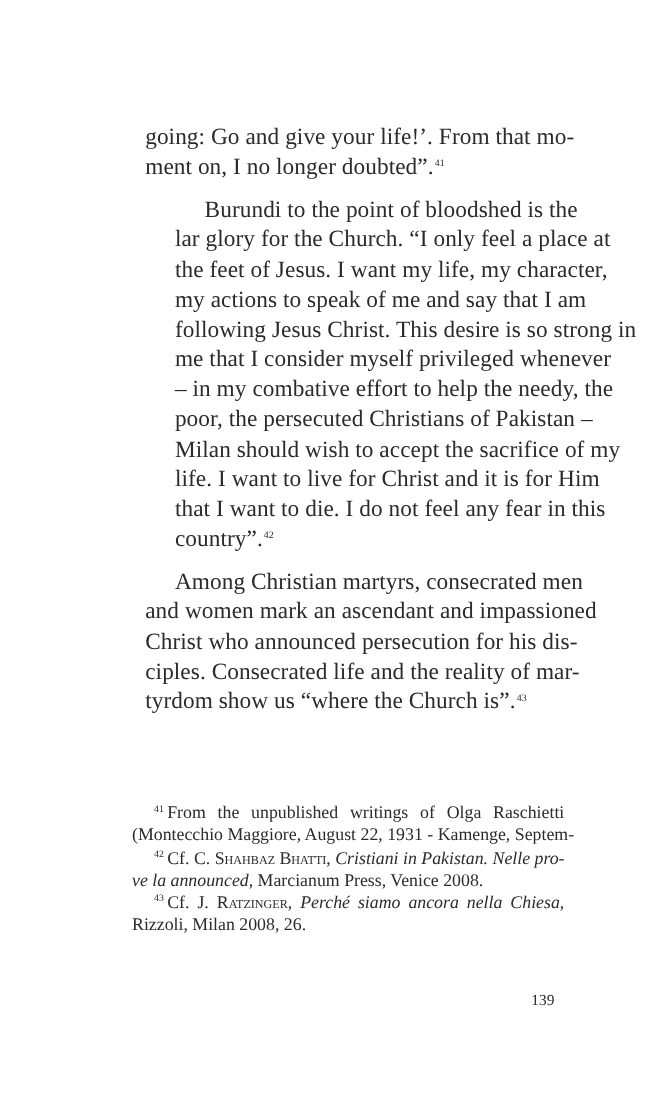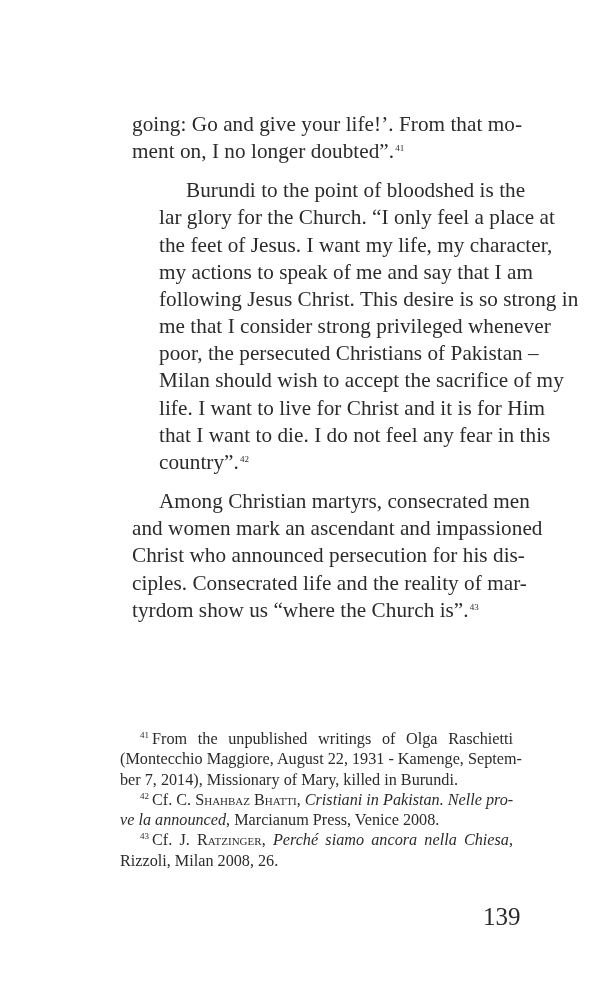--- a/index.html
+++ b/index.html
@@ -78,42 +78,43 @@
       margin-right: 3px;
     }
     .sc {
       font-variant: small-caps;
     }
     .page-number {
       position: absolute;
       left: 483px;
       top: 903px;
       font-family: "Liberation Serif", serif;
-      font-size: 25px;
+      font-size: 14px;
       color: #2b2b2b;
     }
   </style>
 </head>
 <body>
 
 <div class="page">
   <div class="body-text">
 
     <p>
       <span class="line">going: Go and give your life!’. From that mo-</span>
       <span class="line last"><span>ment on, I no longer doubted”.</span><sup class="fnref">41</sup></span>
     </p>
 
     <p class="indent">
       <span class="line" style="padding-left:27px">Burundi to the point of bloodshed is the</span>
       <span class="line">lar glory for the Church. “I only feel a place at</span>
       <span class="line">the feet of Jesus. I want my life, my character,</span>
       <span class="line">my actions to speak of me and say that I am</span>
       <span class="line">following Jesus Christ. This desire is so strong in</span>
-      <span class="line">me that I consider strong privileged whenever</span>
+      <span class="line">me that I consider myself privileged whenever</span>
+      <span class="line">– in my combative effort to help the needy, the</span>
       <span class="line">poor, the persecuted Christians of Pakistan –</span>
       <span class="line">Milan should wish to accept the sacrifice of my</span>
       <span class="line">life. I want to live for Christ and it is for Him</span>
       <span class="line">that I want to die. I do not feel any fear in this</span>
       <span class="line last"><span>country”.</span><sup class="fnref">42</sup></span>
     </p>
 
     <p>
       <span class="line" style="padding-left:27px">Among Christian martyrs, consecrated men</span>
       <span class="line">and women mark an ascendant and impassioned</span>
@@ -122,21 +123,20 @@
       <span class="line last"><span>tyrdom show us “where the Church is”.</span><sup class="fnref">43</sup></span>
     </p>
 
   </div>
 </div>
 
 <div class="footnotes">
   <div class="fn">
     <span class="line first"><sup>41</sup><span>From the unpublished writings of Olga Raschietti</span></span>
     <span class="line">(Montecchio Maggiore, August 22, 1931 - Kamenge, Septem-</span>
-    <span class="line last">ber 7, 2014), Missionary of Mary, killed in Burundi.</span>
   </div>
   <div class="fn">
     <span class="line first"><sup>42</sup><span>Cf. C. </span><span class="sc">Shahbaz Bhatti</span><span>, </span><em>Cristiani in Pakistan. Nelle pro-</em></span>
     <span class="line last"><em>ve la announced</em><span>, Marcianum Press, Venice 2008.</span></span>
   </div>
   <div class="fn">
     <span class="line first"><sup>43</sup><span>Cf. J. </span><span class="sc">Ratzinger</span><span>, </span><em>Perché siamo ancora nella Chiesa</em><span>,</span></span>
     <span class="line last">Rizzoli, Milan 2008, 26.</span>
   </div>
 </div>

